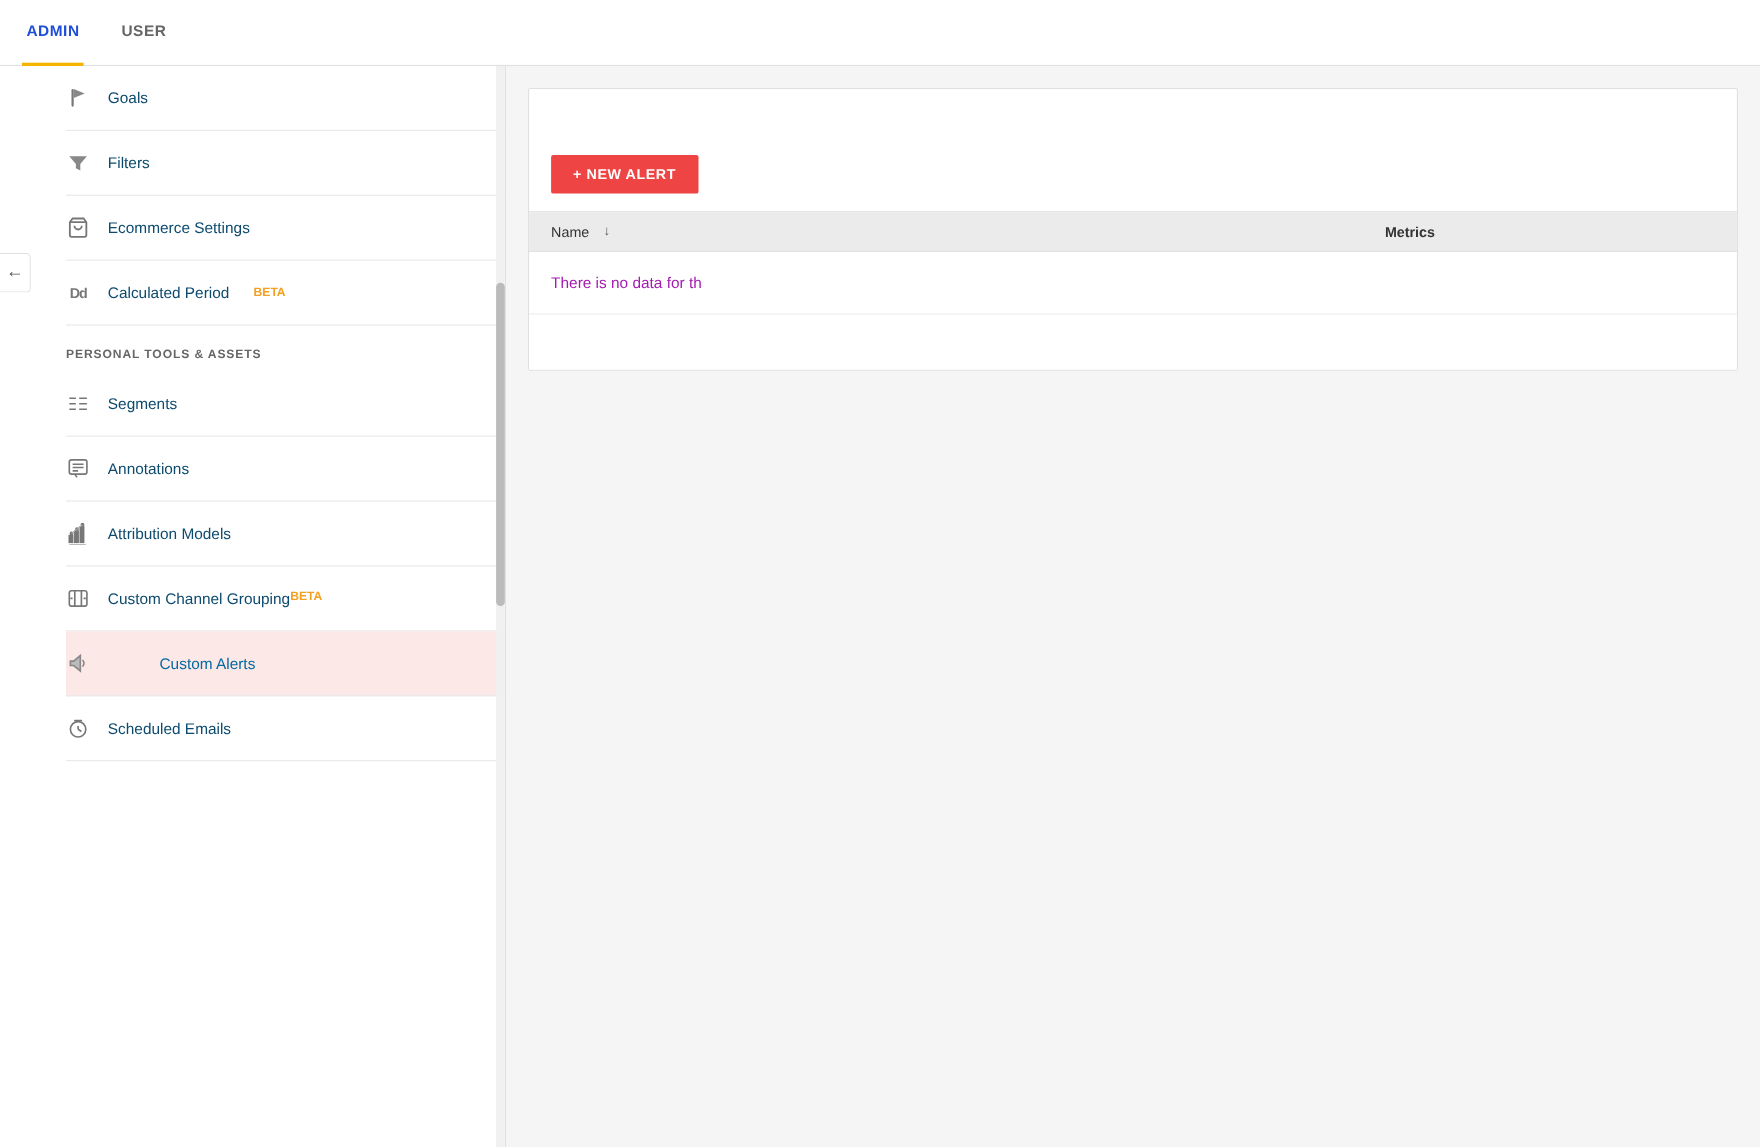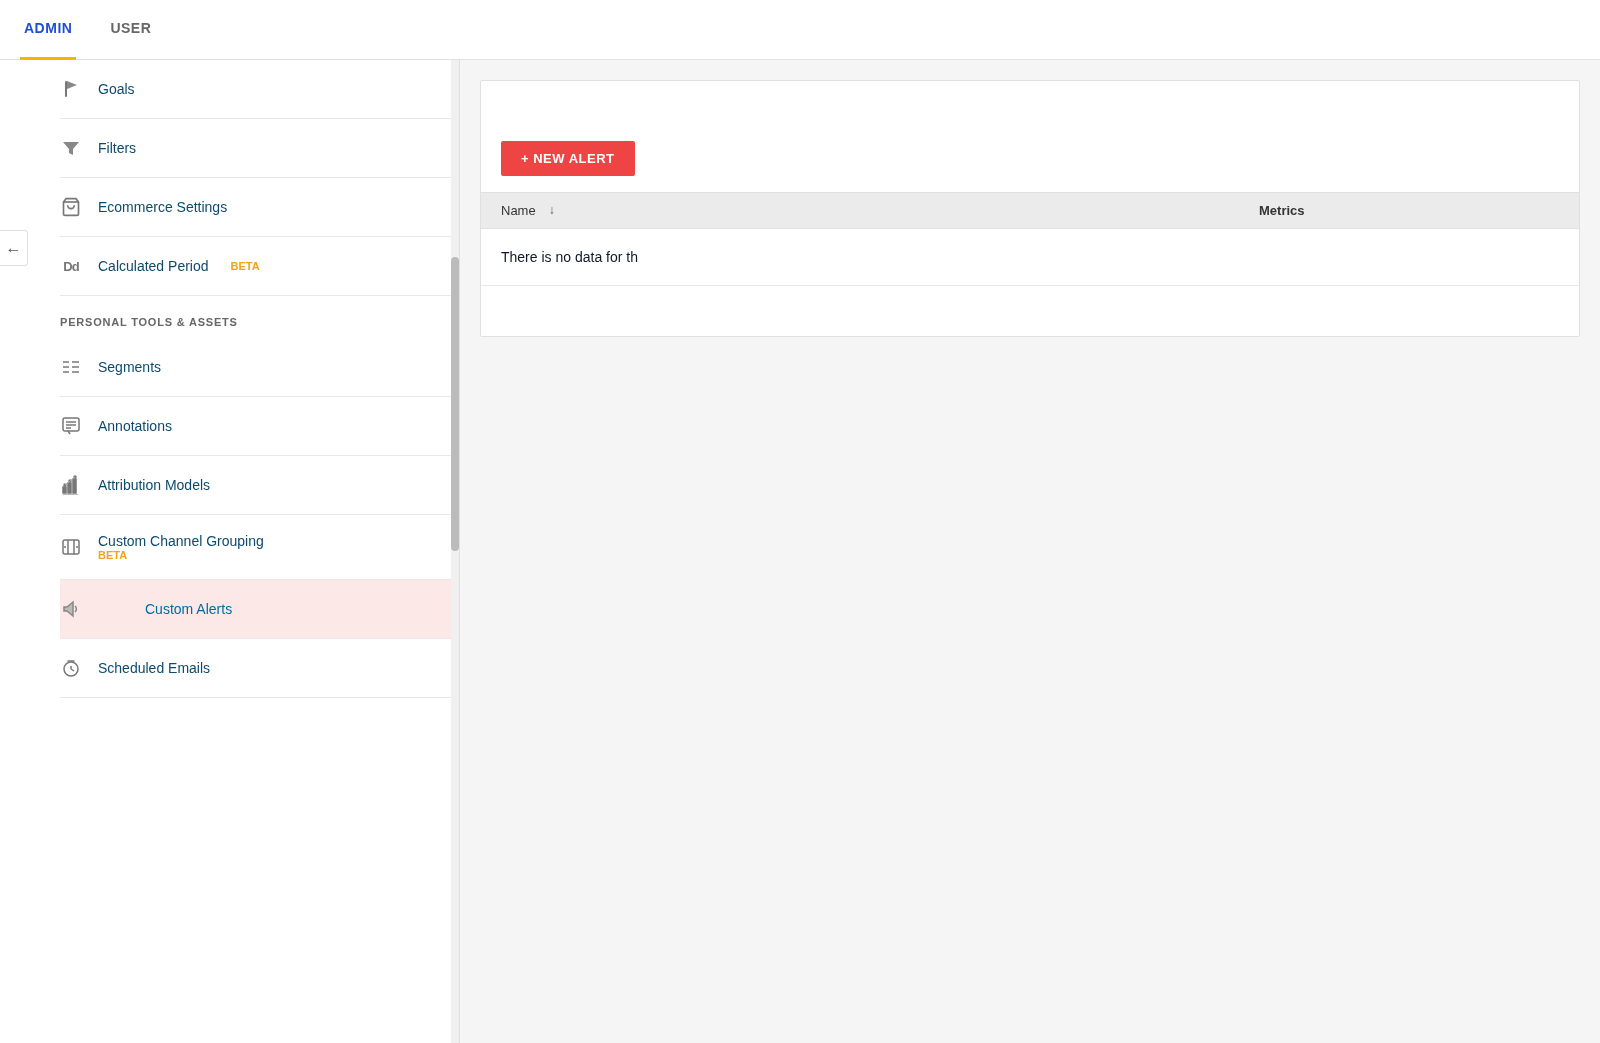--- a/index.html
+++ b/index.html
@@ -198,21 +198,21 @@
     }
 
     .sort-arrow {
       color: #555;
       font-size: 12px;
     }
 
     .table-row {
       padding: 20px;
       border-bottom: 1px solid #e8e8e8;
-      color: #0f172a;
+      color: #a21caf;
       font-size: 14px;
     }
 
     .table-empty-row {
       padding: 20px;
       background: #fff;
     }
 
     
     .scrollbar-area {
@@ -341,21 +341,21 @@
 
       <div class="sidebar-item">
         <div class="item-icon">
           <svg width="20" height="20" viewBox="0 0 20 20" fill="none" stroke="#777" stroke-width="1.5">
             <rect x="2" y="3" width="16" height="14" rx="2"></rect>
             <line x1="7" y1="3" x2="7" y2="17"></line>
             <line x1="13" y1="3" x2="13" y2="17"></line>
             <path d="M5 10h-2M15 10h2" stroke="#777" stroke-width="1.5"></path>
           </svg>
         </div>
-        <div style="display:flex; flex-direction:column;">
+        <div style="display:flex; flex-direction:row;">
           <span class="item-label">Custom Channel Grouping</span>
           <span class="beta-badge" style="margin-left:0;">BETA</span>
         </div>
       </div>
 
       <div class="sidebar-item active">
         <div class="item-icon">
           <svg width="20" height="20" viewBox="0 0 20 20" fill="none" stroke="#c0392b" stroke-width="1.5">
             <path d="M3 8v4h3l6 5V3L6 8H3z" fill="#bbb" stroke="#888"></path>
             <path d="M14 7a4 4 0 010 6" stroke="#888" stroke-width="1.5"></path>

